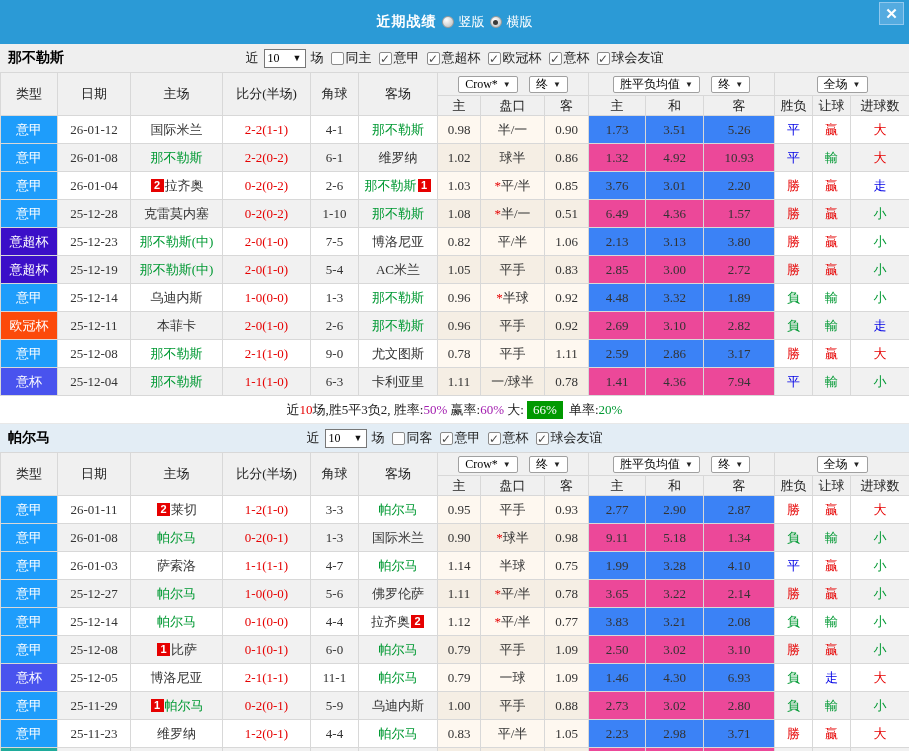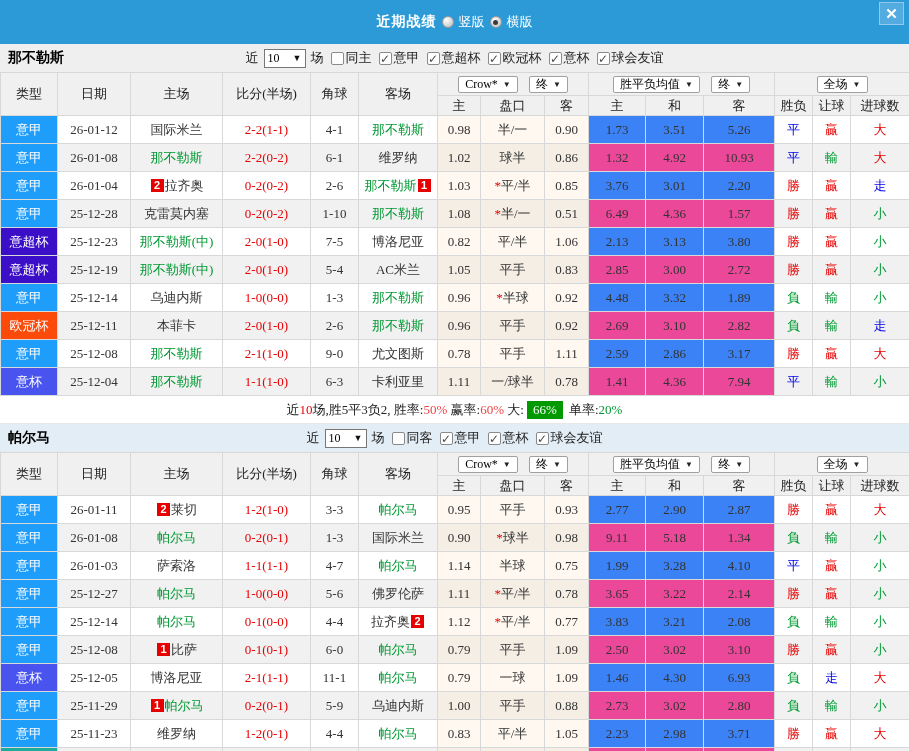--- a/index.html
+++ b/index.html
@@ -51,21 +51,21 @@
     font: bold 11px/13px "Liberation Sans", sans-serif; padding: 0 1px; vertical-align: 1px; margin: 0 1px; }
   .star { color: #E60000; }
   .red { color: #E60000; } .green { color: #009933; } .blue { color: #0000E6; }
   .ddbox { display: inline-flex; align-items: center; gap: 5px; background: #fff; border: 1px solid #A0A0A0;
     border-radius: 2px; padding: 0 6px; height: 17px; font-size: 12px; margin: 0 4px; color: #000; cursor: pointer; }
   .caret { font-size: 8px; color: #222; }
   
   .summary { height: 28px; display: flex; align-items: center; justify-content: center;
     font-size: 13px; color: #222; background: #fff; border-bottom: 1px solid #E8E8E8; }
   .summary span { white-space: pre; }
-  .seg-r { color: #E60000; } .seg-b { color: #ef4444; } .seg-g { color: #009933; } .seg-k { color: #222; }
+  .seg-r { color: #E60000; } .seg-b { color: #a21caf; } .seg-g { color: #009933; } .seg-k { color: #222; }
   .seg-gbox { background: #009900; color: #fff; padding: 1px 6px; margin: 0 3px; }
 </style>
 </head>
 <body>
 
 <div class="topbar">
   <div class="topbar-center">
     <span class="title">近期战绩</span>
     <span class="radio"></span>
     <span class="opt-label">竖版</span>

